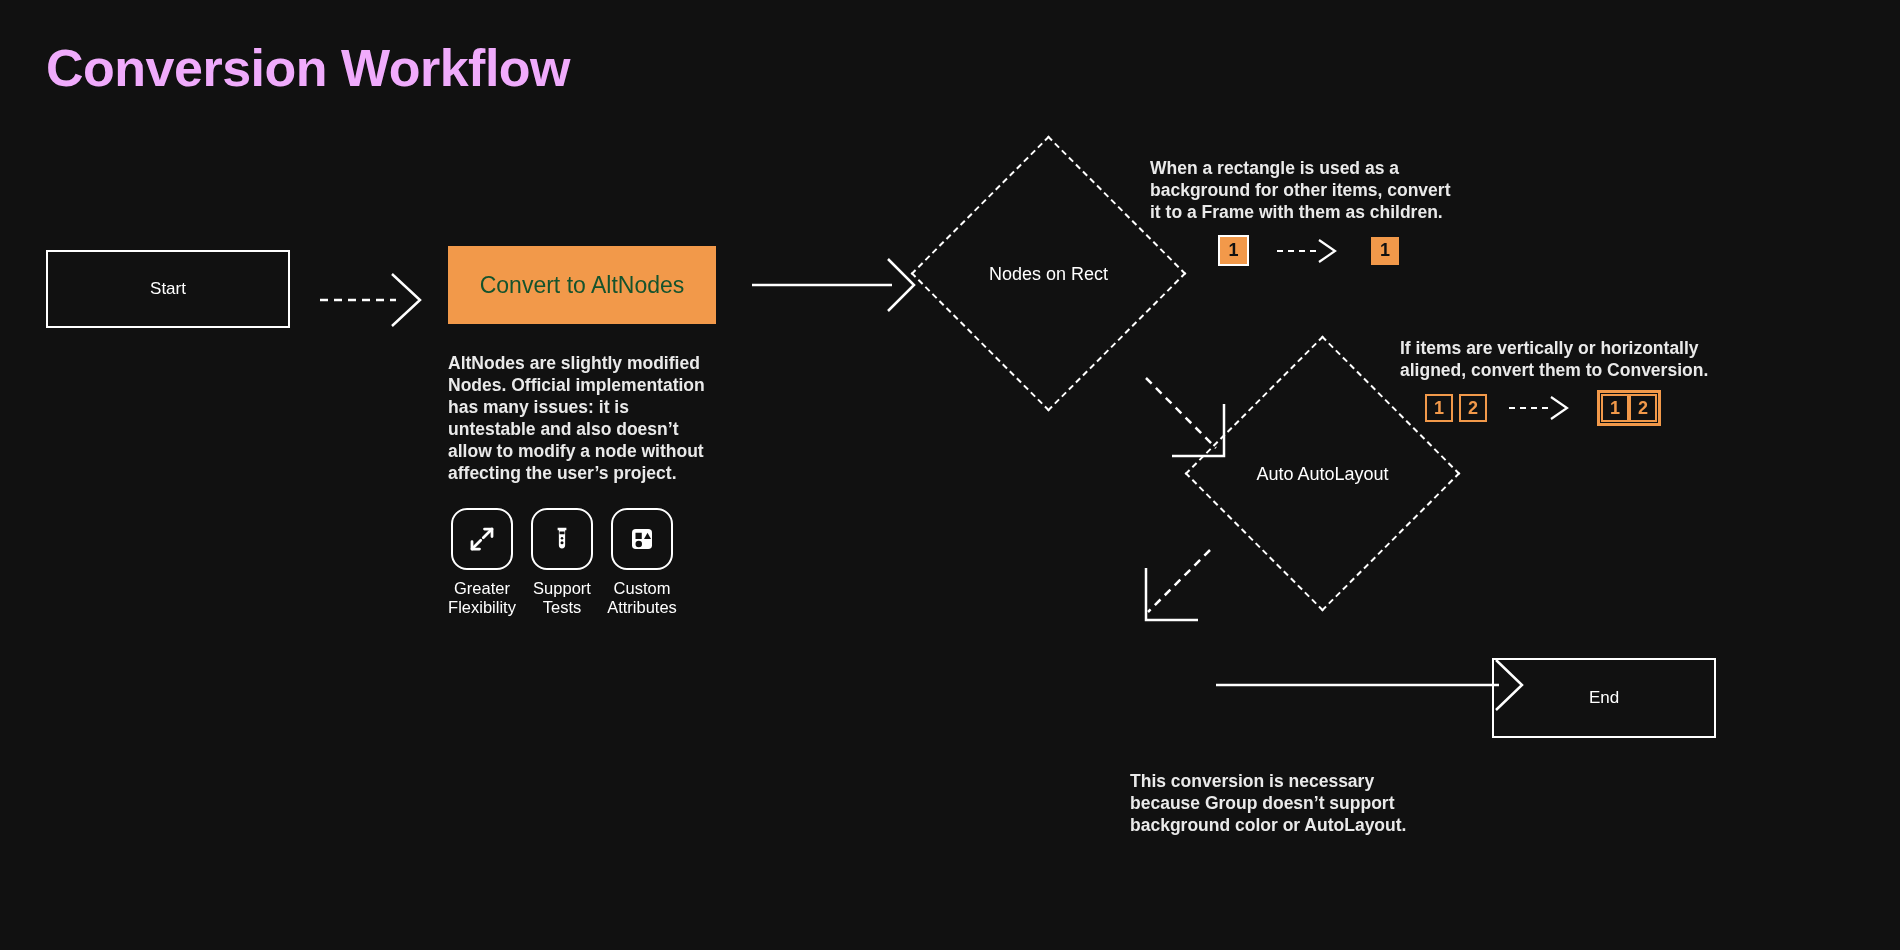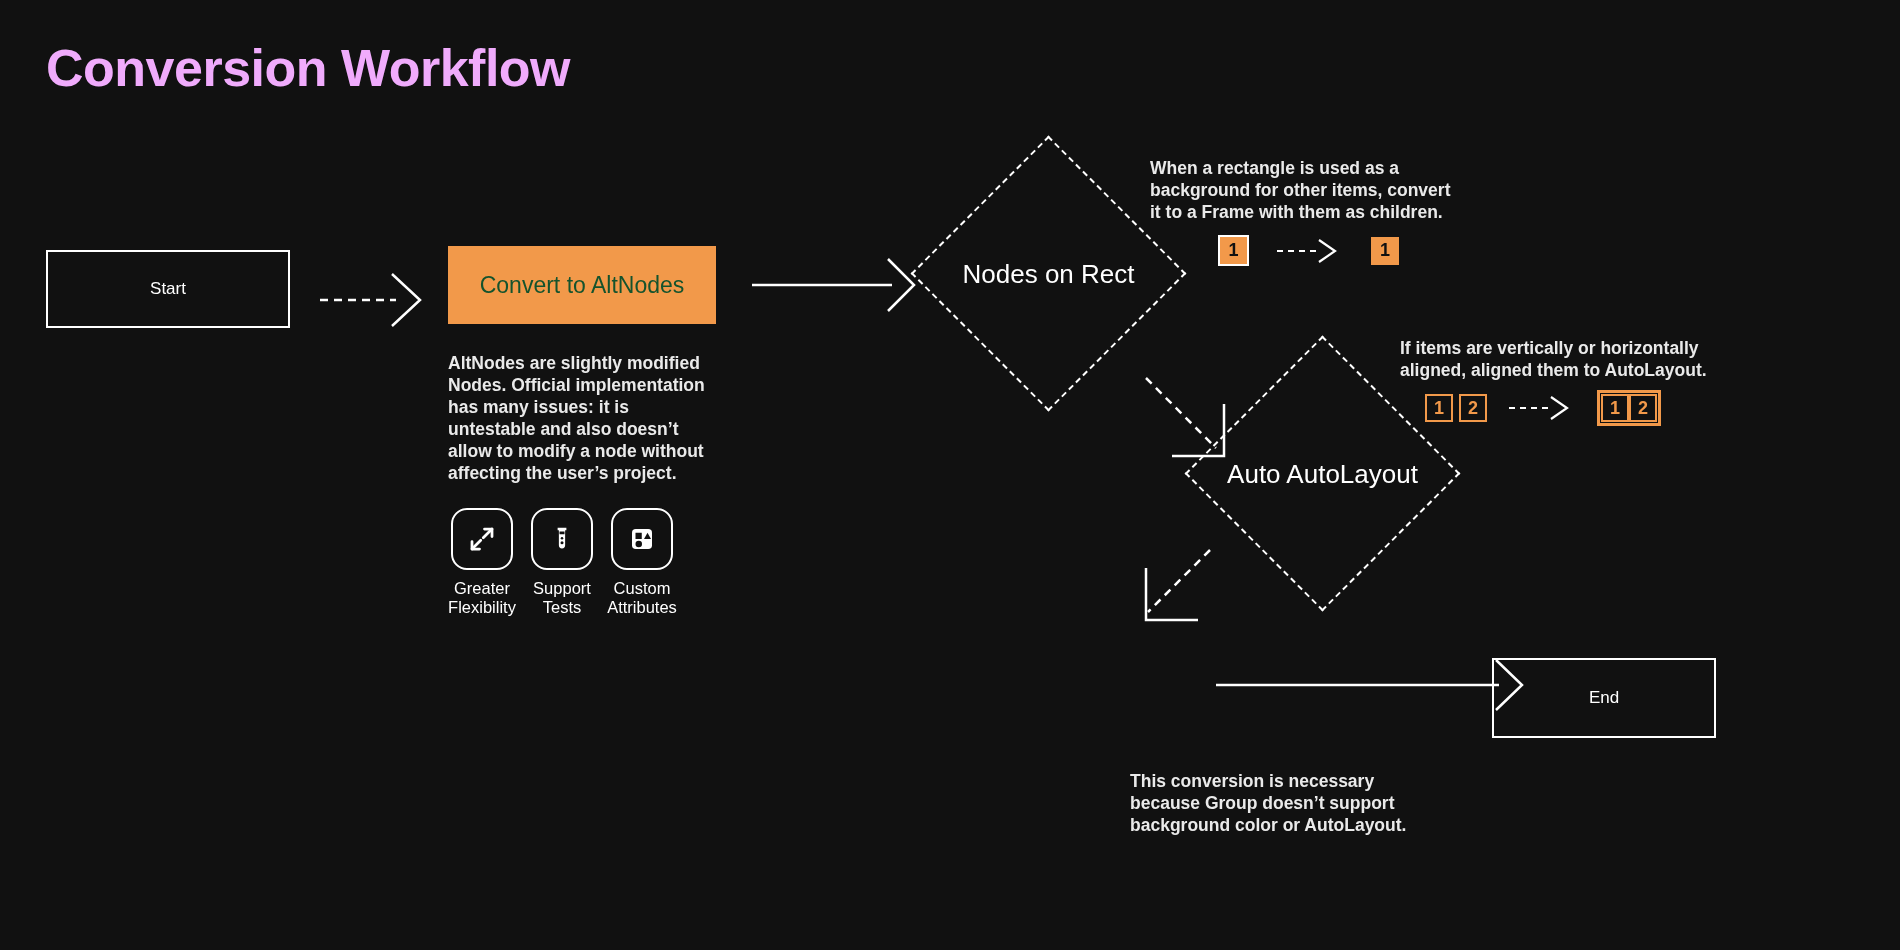--- a/index.html
+++ b/index.html
@@ -41,21 +41,21 @@
   .diamond-wrap { }
   .diamond-shape {
     position: absolute; left: 0; top: 0;
     width: 100%; height: 100%;
     border: 2px dashed #ffffff;
     transform: rotate(45deg);
   }
   .diamond-label {
     position: absolute; left: 50%; top: 50%;
     transform: translate(-50%, -50%);
-    color: #ffffff; font-size: 26px; white-space: nowrap;
+    color: #ffffff; font-size: 18px; white-space: nowrap;
     text-align: center;
   }
   #node-nodes-on-rect { left: 951px; top: 176px; width: 195px; height: 195px; }
   #node-auto-autolayout { left: 1225px; top: 376px; width: 195px; height: 195px; }
   #node-group-to-frame { left: 951px; top: 575px; width: 195px; height: 195px; }
 
   
   .note {
     color: #eaeaea; font-size: 17.5px; line-height: 22px; font-weight: bold;
   }
@@ -160,21 +160,21 @@
     <polyline points="58,70 6,70 6,18" fill="none" stroke="#ffffff" stroke-width="2.5"></polyline>
   </svg>
 
   <svg class="arrow" style="left:1216px; top:658px;" width="310" height="54" viewBox="0 0 310 54">
     <line x1="0" y1="27" x2="283" y2="27" stroke="#ffffff" stroke-width="2.5"></line>
     <polyline points="280,2 306,27 280,52" fill="none" stroke="#ffffff" stroke-width="2.5"></polyline>
   </svg>
 
   <div class="abs note" id="note-altnodes">AltNodes are slightly modified Nodes. Official implementation has many issues: it is untestable and also doesn’t allow to modify a node without affecting the user’s project.</div>
   <div class="abs note" id="note-rect">When a rectangle is used as a background for other items, convert it to a Frame with them as children.</div>
-  <div class="abs note" id="note-autolayout">If items are vertically or horizontally aligned, aligned them to AutoLayout.</div>
+  <div class="abs note" id="note-autolayout">If items are vertically or horizontally aligned, convert them to Conversion.</div>
   <div class="abs note" id="note-group">This conversion is necessary because Group doesn’t support background color or AutoLayout.</div>
 
   <div class="abs" id="features">
 
     <div class="feature">
       <div class="feature-icon">
         <svg width="30" height="30" viewBox="0 0 24 24" fill="none" stroke="#ffffff" stroke-width="2.2" stroke-linecap="round" stroke-linejoin="round">
           <polyline points="14,4 20,4 20,10"></polyline>
           <polyline points="10,20 4,20 4,14"></polyline>
           <line x1="20" y1="4" x2="13" y2="11"></line>

